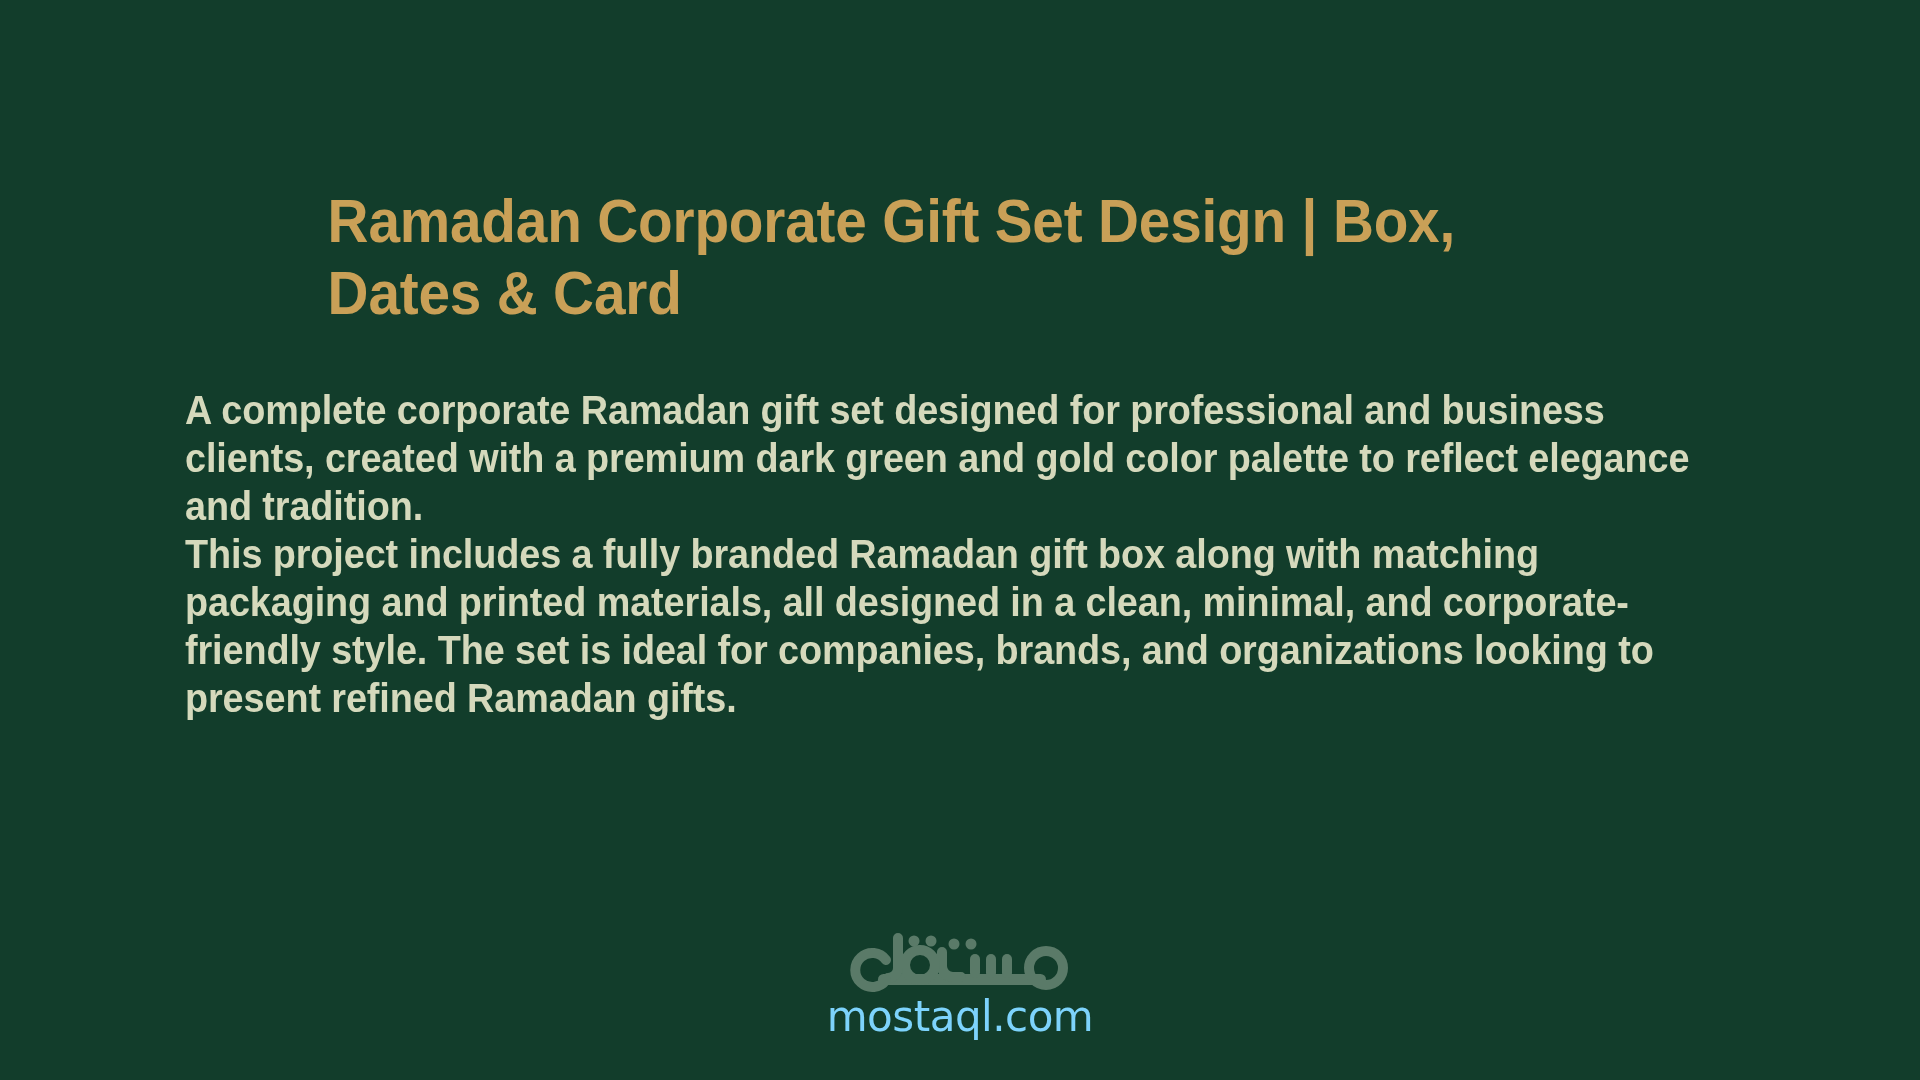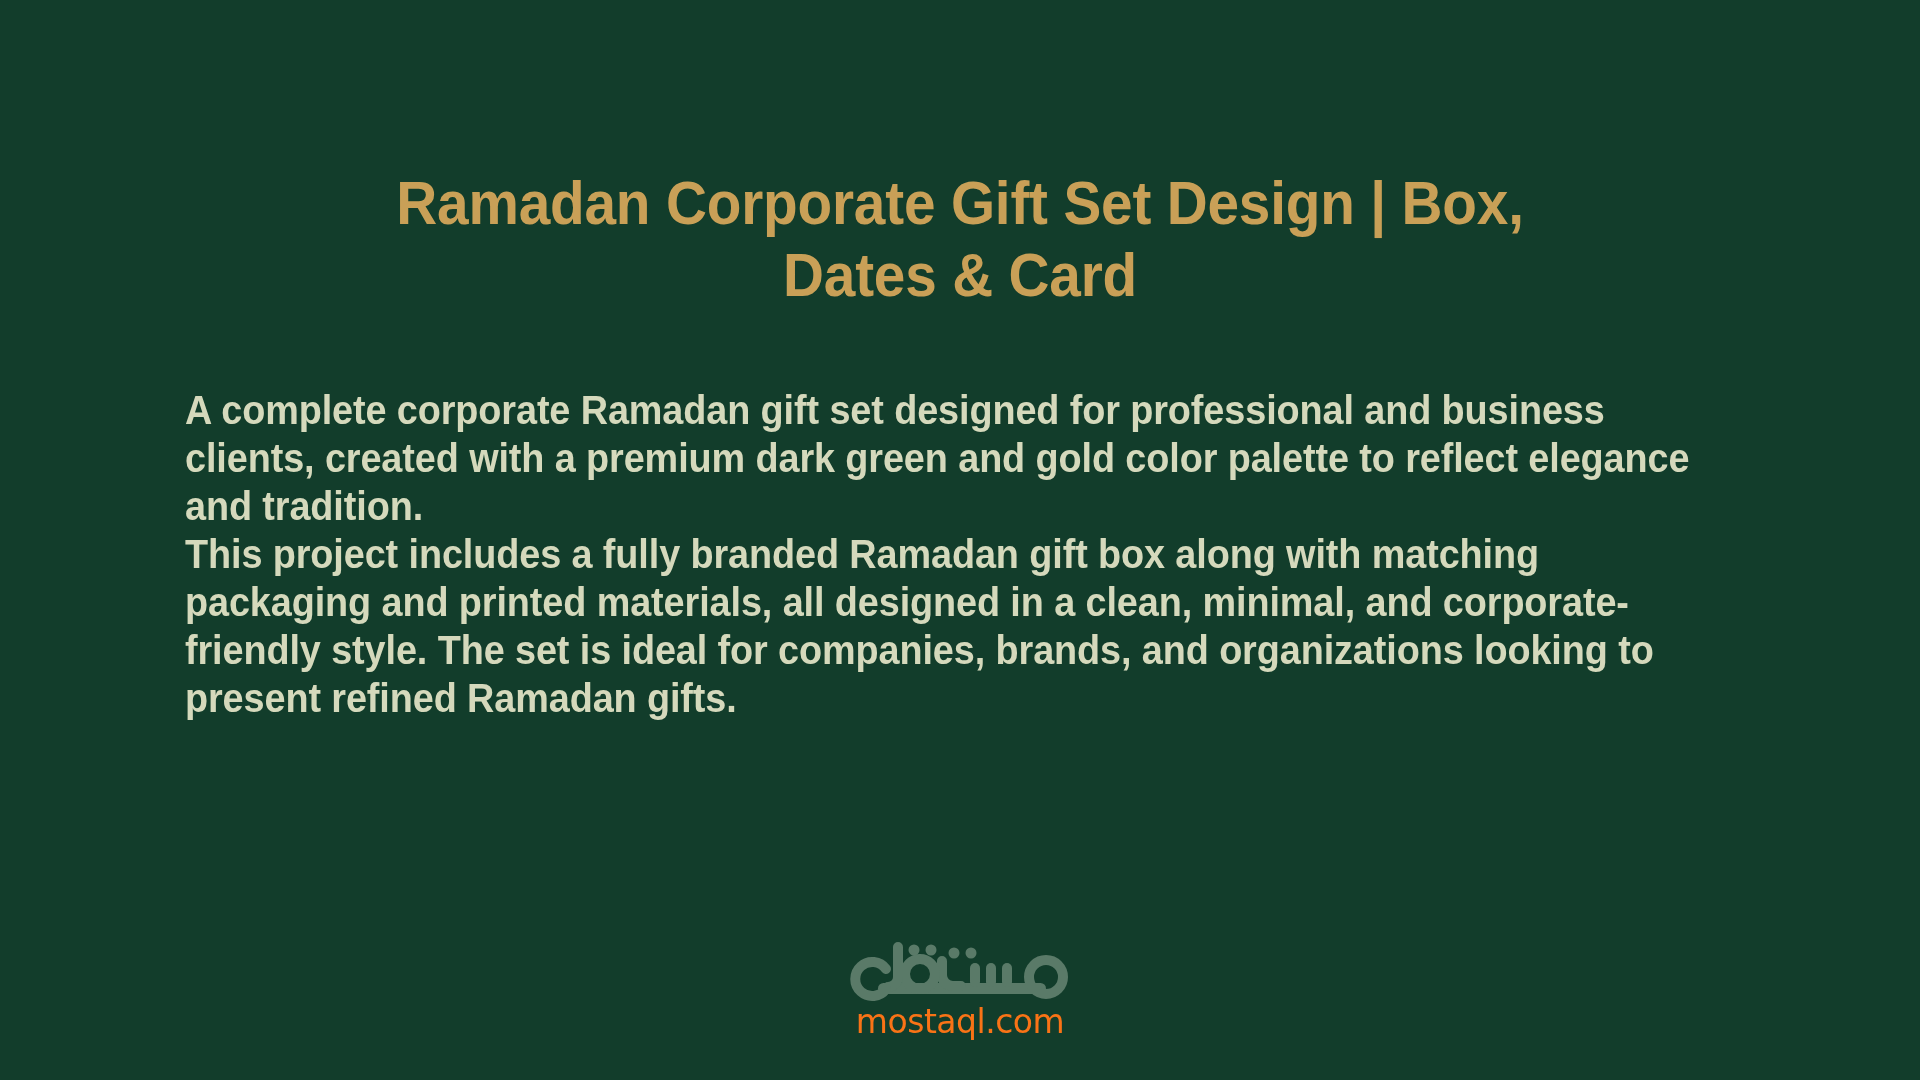--- a/index.html
+++ b/index.html
@@ -22,22 +22,22 @@
     height: 1080px;
     background: #123d2b;
     box-sizing: border-box;
   }
 
   
   .title-block {
     position: absolute;
     left: 0;
     right: 0;
-    top: 168px;
-    text-align: center;
+    top: 186px;
+    text-align: left;
     padding: 0 280px;
   }
   .title {
     margin: 0;
     color: #c9a057;
     font-size: 61px;
     line-height: 1.18;
     font-weight: 700;
     letter-spacing: -0.2px;
     font-family: "Liberation Sans Narrow", "Liberation Sans", "DejaVu Sans Condensed", sans-serif;
@@ -81,22 +81,22 @@
     align-items: center;
     justify-content: flex-end;
     gap: 2px;
   }
   .logo-mark {
     display: block;
     width: 236px;
     height: 62px;
   }
   .logo-wordmark {
-    color: #f97316;
-    font-size: 33px;
+    color: #7dd3fc;
+    font-size: 42px;
     font-weight: 400;
     letter-spacing: -0.5px;
     line-height: 1;
     font-family: "DejaVu Sans", "Liberation Sans", sans-serif;
   }
 </style>
 </head>
 <body>
 
 <div class="slide">

